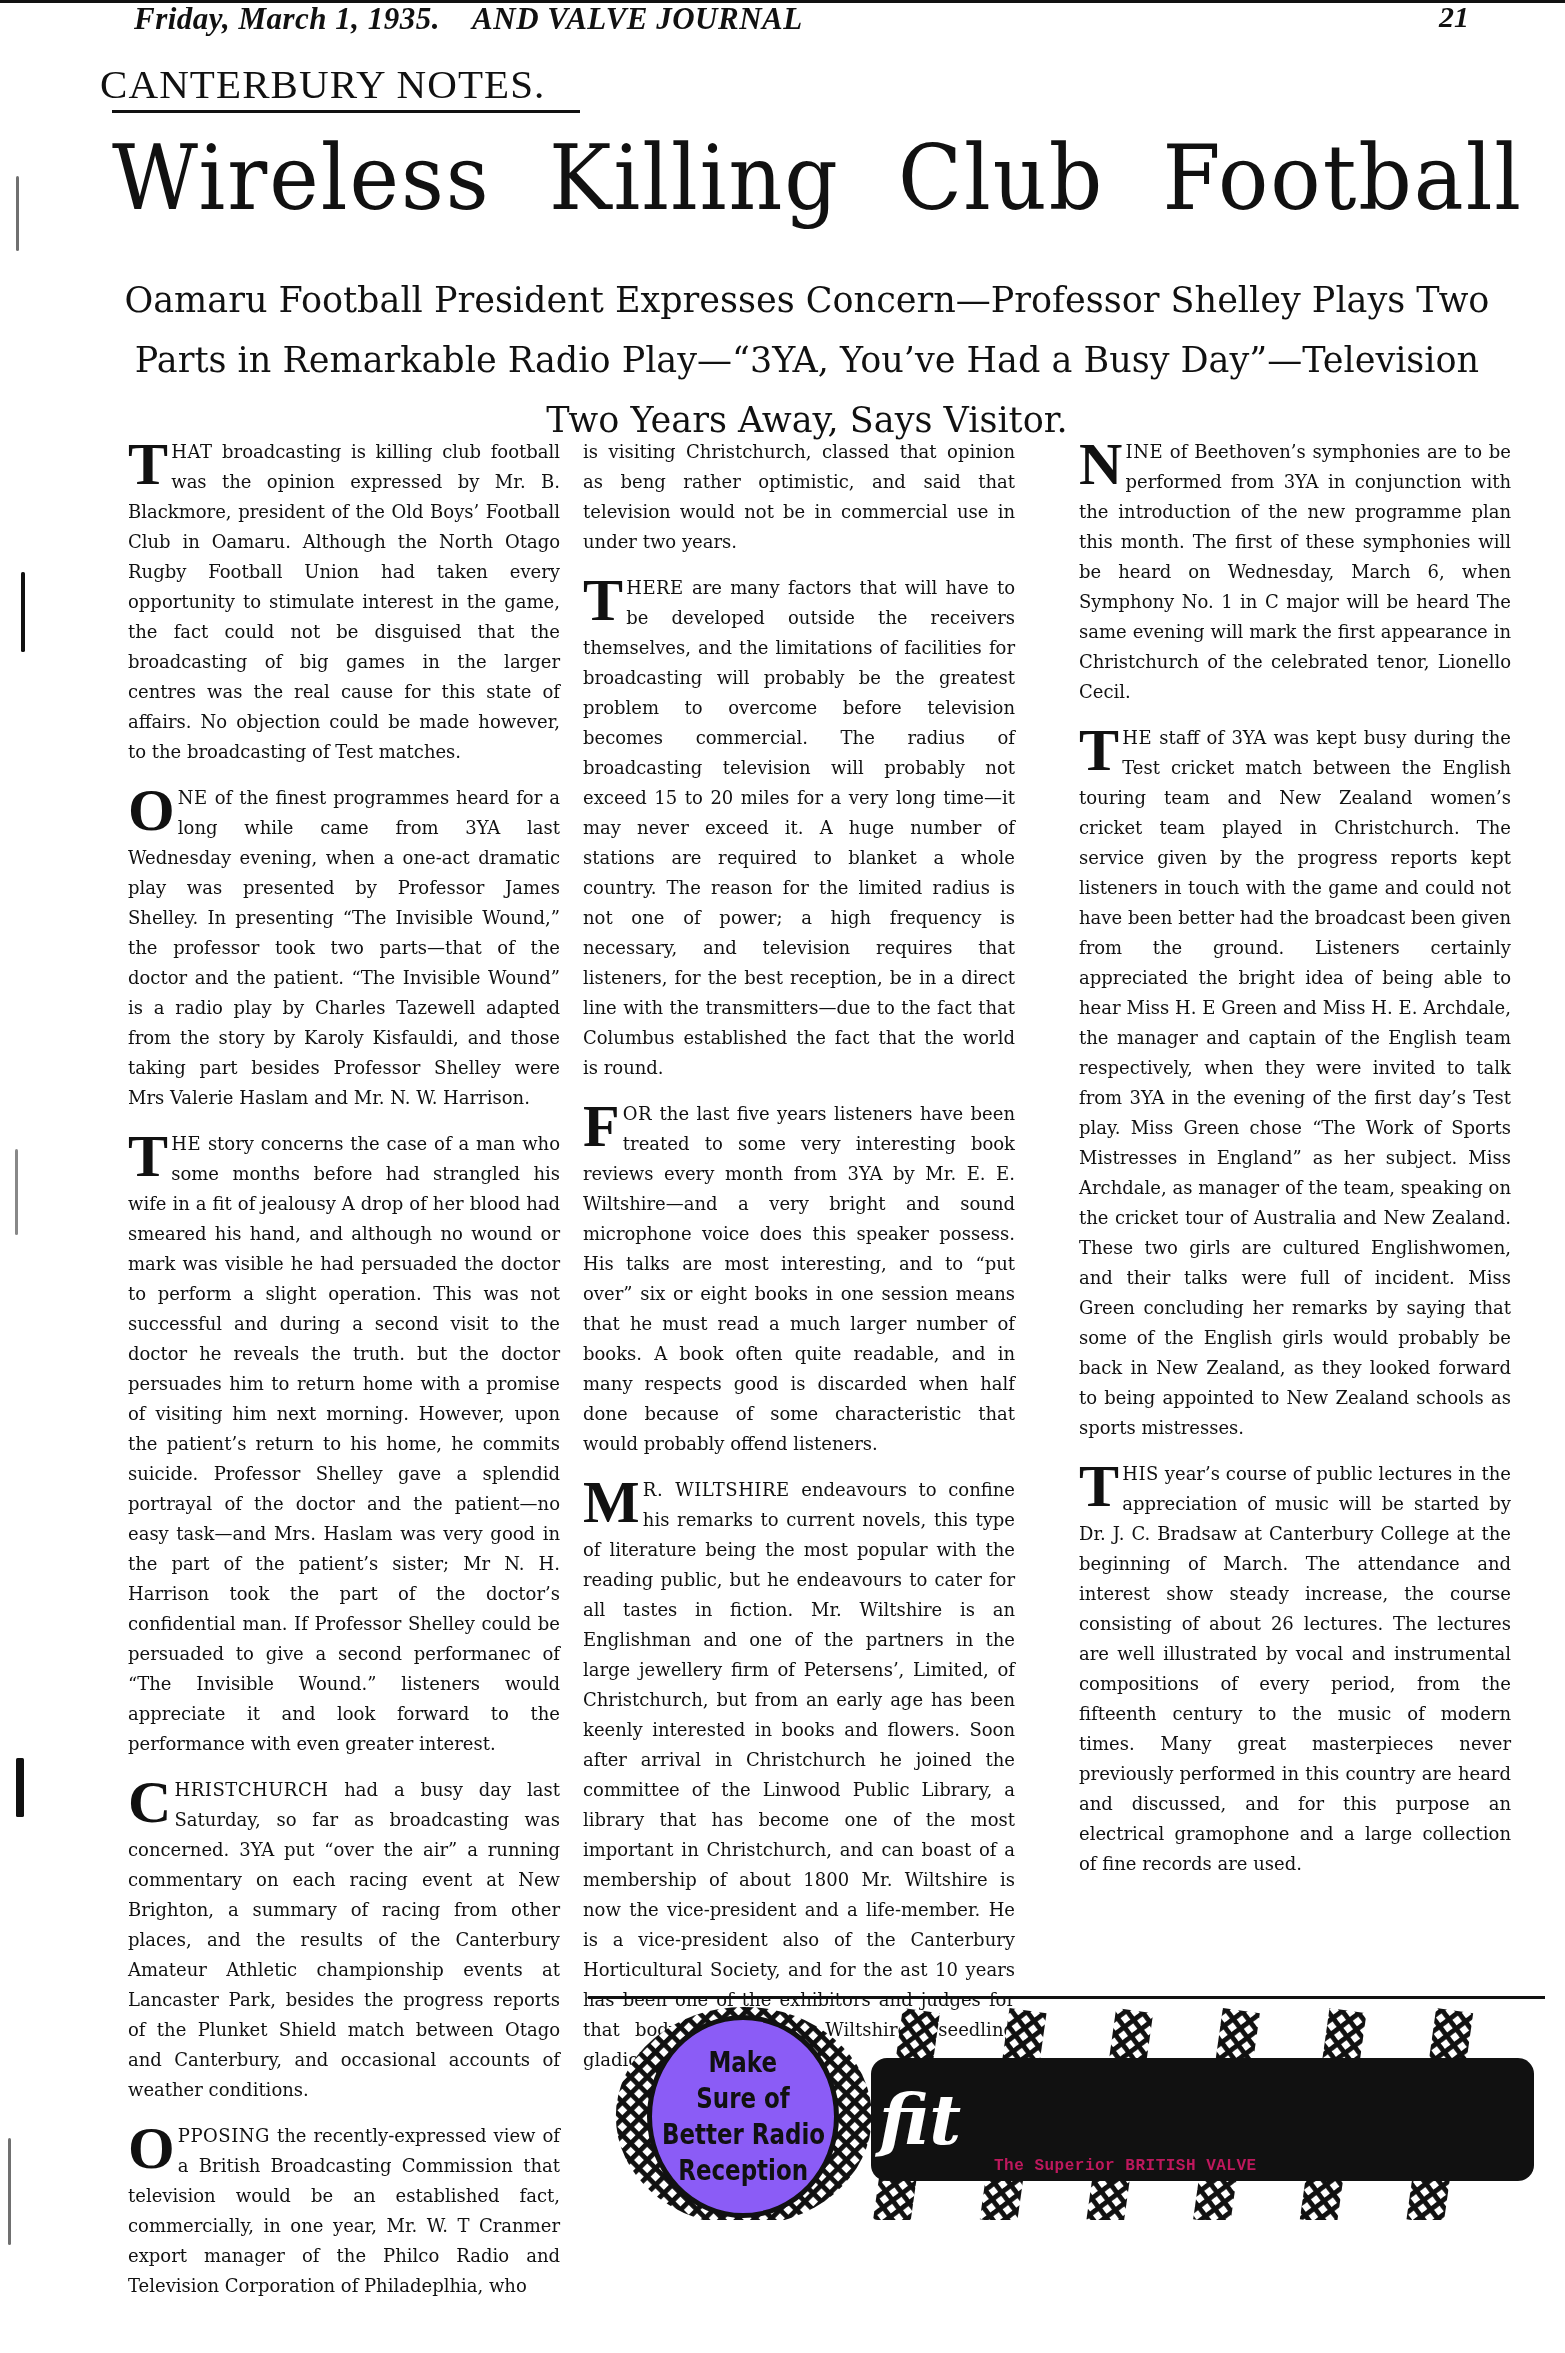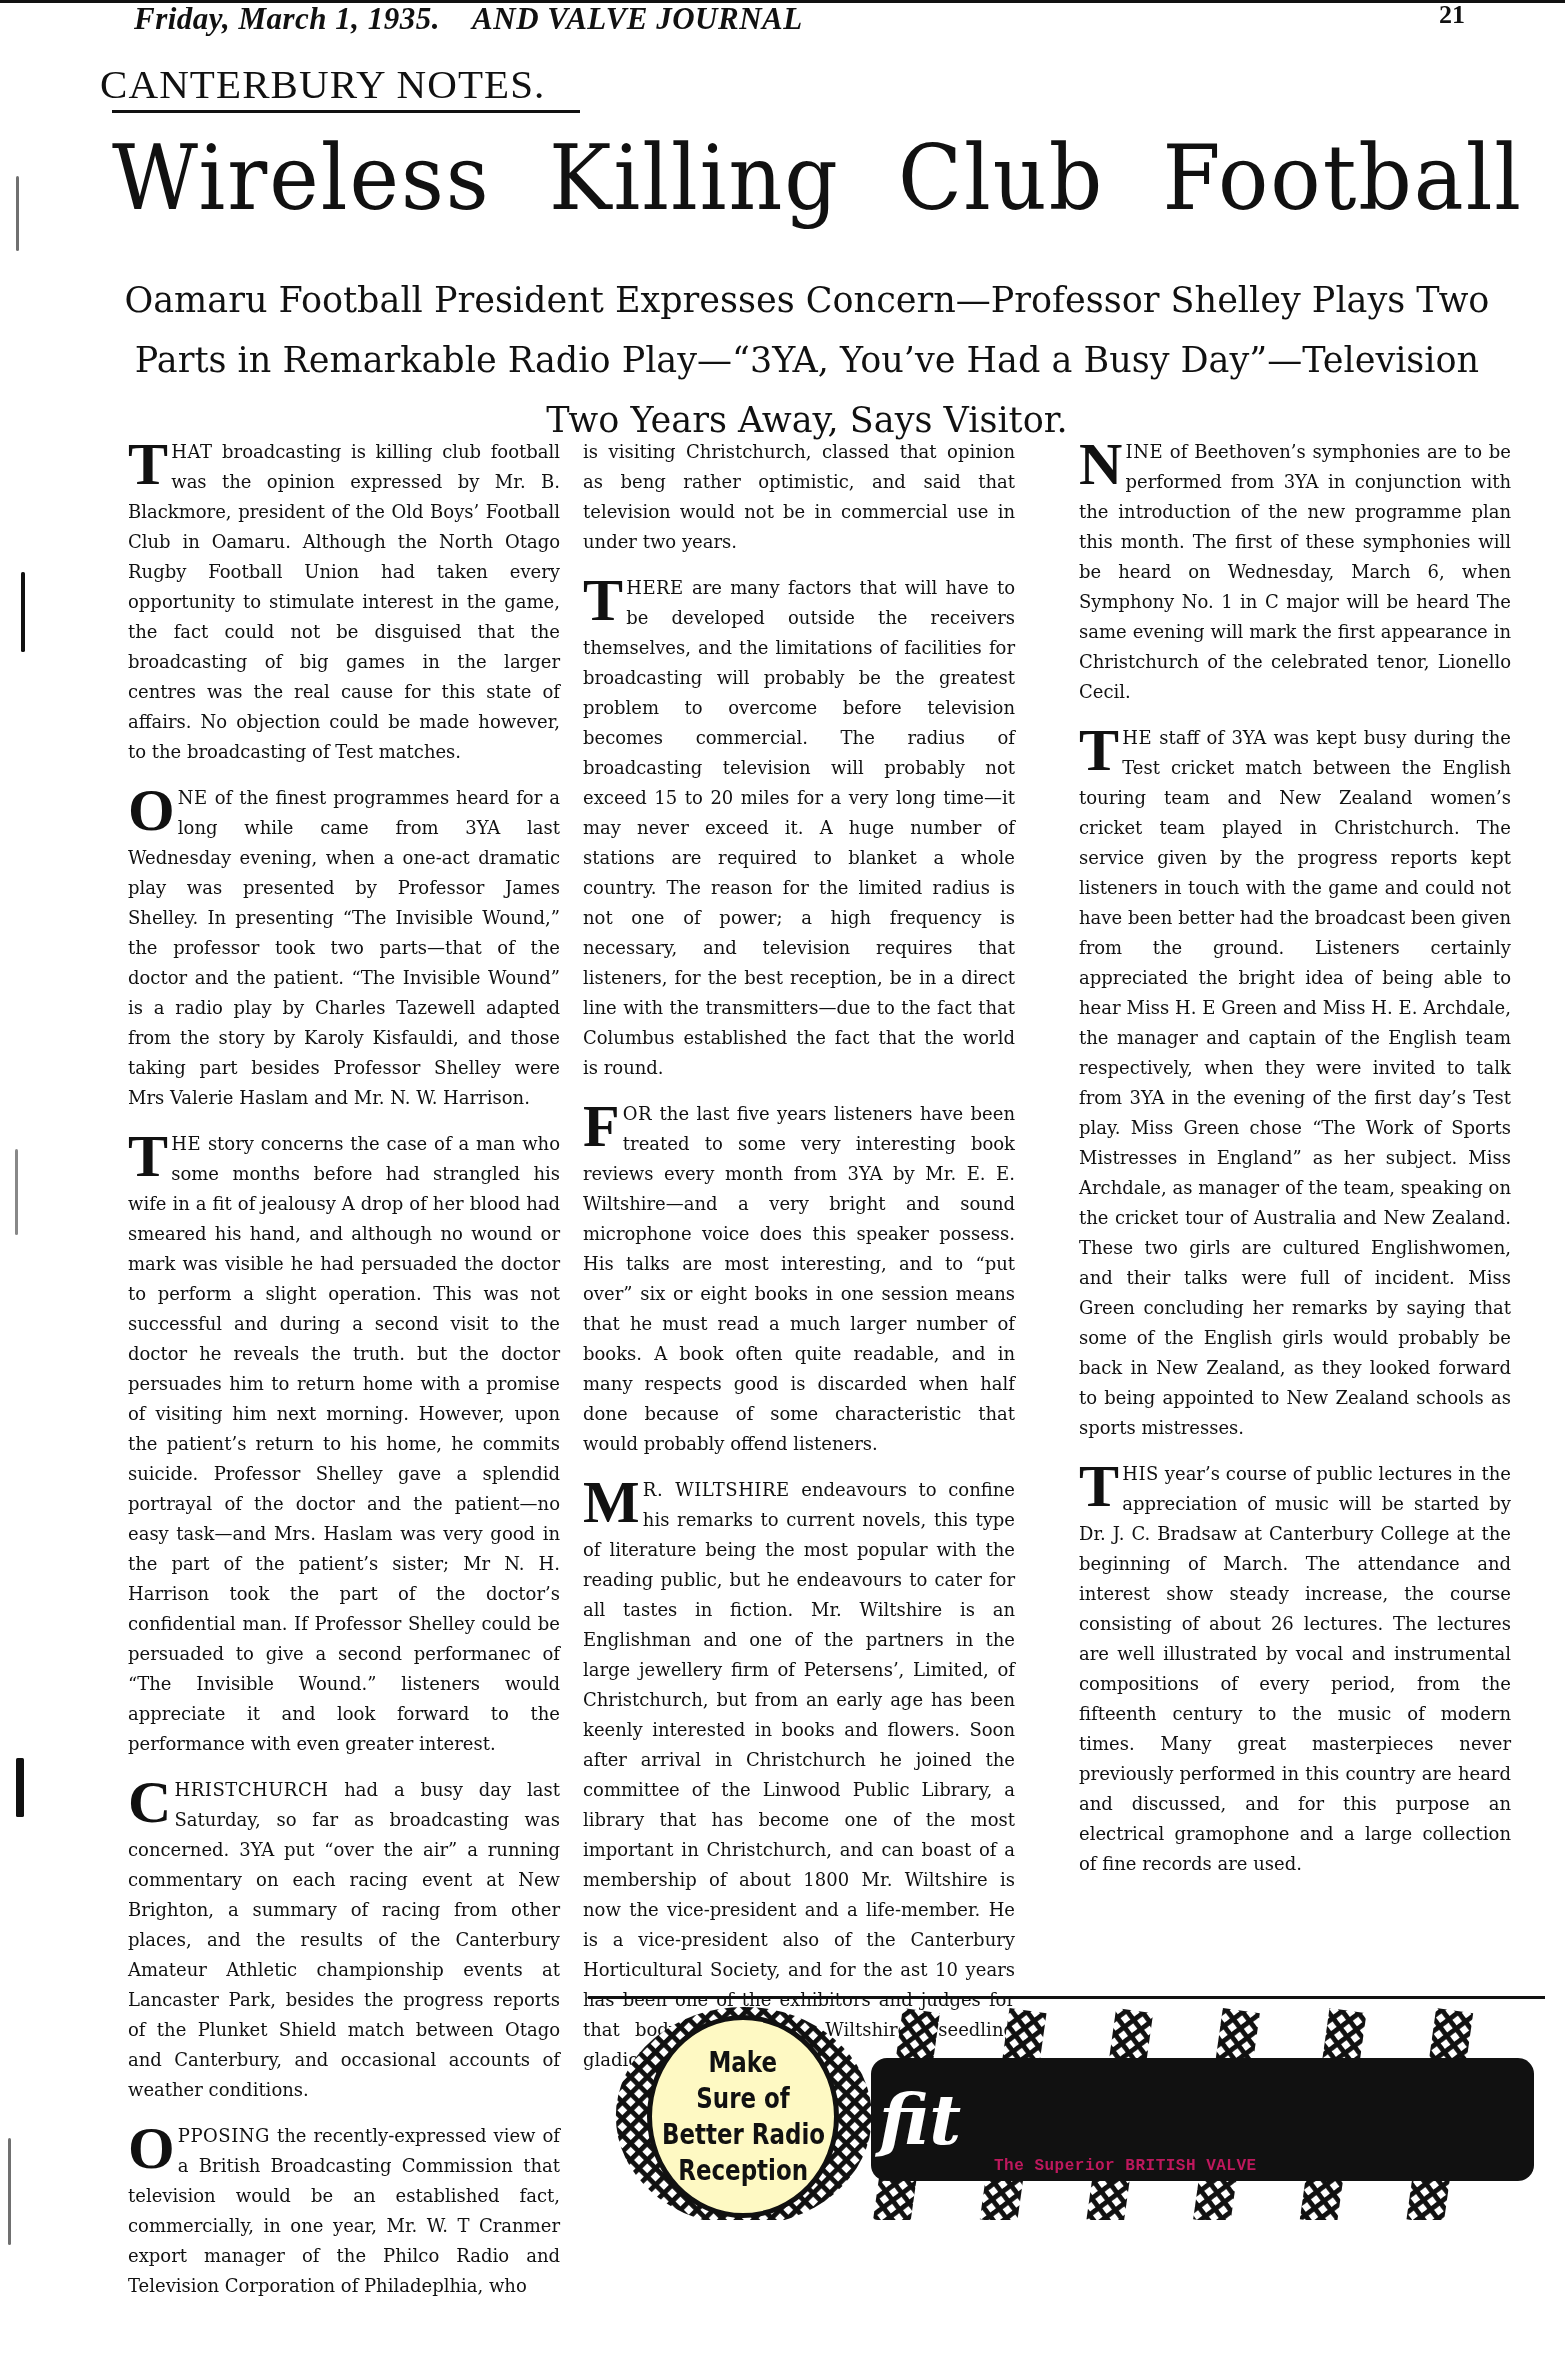--- a/index.html
+++ b/index.html
@@ -9,22 +9,22 @@
     }
     .topbar { position: absolute; left: 0; top: 0; width: 1565px; height: 3.2px; background: #111; }
     .running-head {
       position: absolute; left: 134px; top: 1.1px;
       font-family: "Liberation Serif", serif; font-style: italic; font-weight: bold;
       font-size: 31px; letter-spacing: 0.5px; white-space: nowrap;
     }
     .running-head .journal { margin-left: 32px; }
     .page-number {
       position: absolute; left: 1439px; top: 0px;
-      font-family: "Liberation Serif", serif; font-weight: bold;
-      font-size: 26px;
+      font-family: "Liberation Serif", serif; font-style: italic; font-weight: bold;
+      font-size: 30px;
     }
     .section-label {
       position: absolute; left: 100px; top: 60px;
       font-family: "Liberation Serif", serif; font-size: 41px; letter-spacing: 1.1px;
       white-space: nowrap;
     }
     .section-rule { position: absolute; left: 112px; top: 110px; width: 468px; height: 3.2px; background: #111; }
     .headline {
       position: absolute; left: 112px; top: 133px; width: 1400px;
       font-family: "DejaVu Serif", serif; font-size: 90px; line-height: 1.0;
@@ -49,21 +49,21 @@
       font-size: 60px; line-height: 49px; margin: 3.2px 3.2px 0 0;
     }
     .para .lead { font-variant: small-caps; letter-spacing: 0.5px; }
     .ad {
       position: absolute; left: 588px; top: 1996px; width: 957px; height: 224px;
       border-top: 3.2px solid #111; box-sizing: border-box; overflow: hidden;
     }
     .ad svg { position: absolute; left: 0; top: 0; }
     .ad-roundel {
       position: absolute; left: 59px; top: 16px; width: 192px; height: 203px;
-      border-radius: 50%; background: #fef9c3; border: 5.3px solid #111; box-sizing: border-box;
+      border-radius: 50%; background: #8b5cf6; border: 5.3px solid #111; box-sizing: border-box;
       display: flex; flex-direction: column; align-items: center; justify-content: center;
       font-family: "DejaVu Sans", sans-serif; font-weight: bold; color: #111;
       text-align: center; line-height: 36px;
     }
     .ad-roundel span { display: block; font-size: 28px; transform: scaleX(0.82); white-space: nowrap; }
     .ad-banner {
       position: absolute; left: 283px; top: 59px; width: 663px; height: 123px;
       background: #111; border-radius: 16px;
     }
     .ad-fit {

